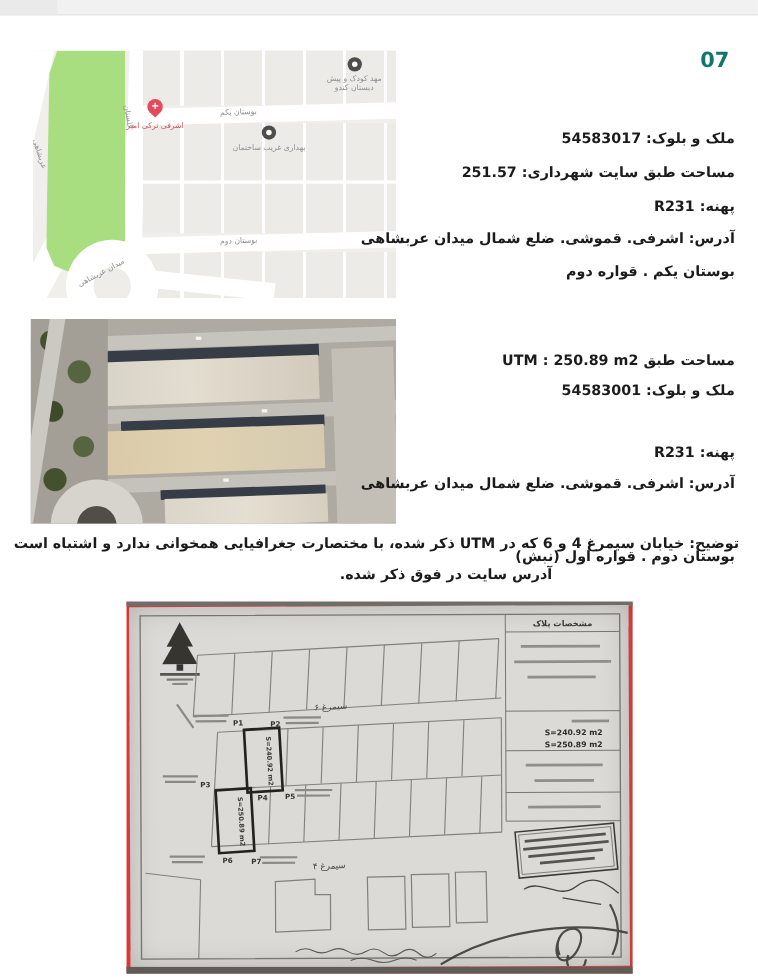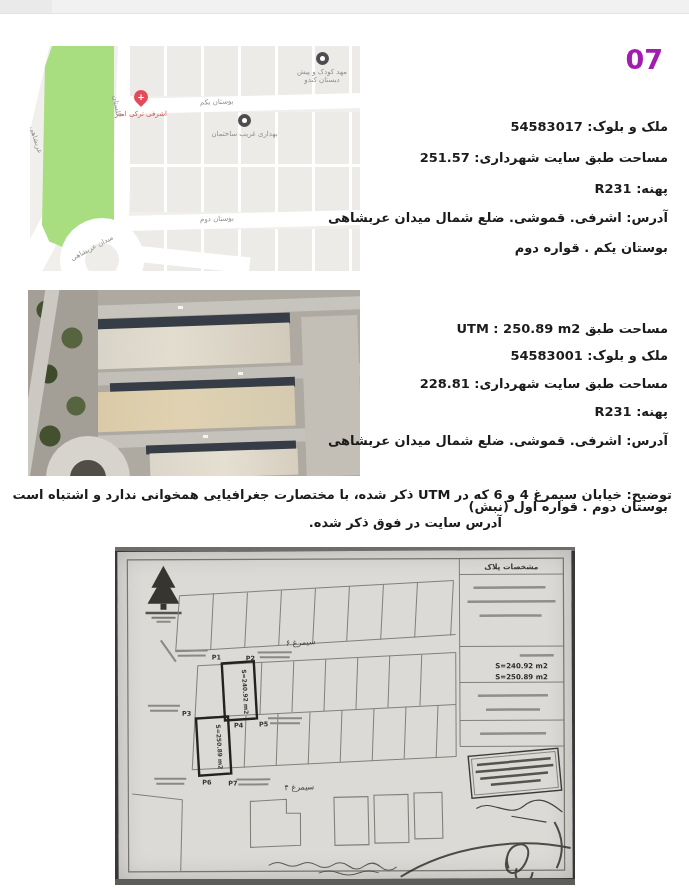--- a/index.html
+++ b/index.html
@@ -4,21 +4,21 @@
 <style>
   html,body{margin:0;padding:0;background:#fff;}
   .page{position:relative;width:689px;height:891px;background:#ffffff;overflow:hidden;
         font-family:"DejaVu Sans",sans-serif;}
   .topbar{position:absolute;left:0;top:0;width:689px;height:13px;background:#f1f1f1;border-bottom:1px solid #e3e3e3;}
   .topbar-corner{position:absolute;left:0;top:0;width:52px;height:13px;background:#eaeaea;}
 
   
   .ln{position:absolute;direction:rtl;white-space:nowrap;font-weight:bold;
       font-size:13px;color:#1b1b1b;}
-  .title{position:absolute;font-size:27px;font-weight:bold;color:#a21caf;}
+  .title{position:absolute;font-size:19px;font-weight:bold;color:#0f766e;}
 
   
   .map{position:absolute;left:30px;top:46px;width:330px;height:225px;background:#f1efec;overflow:hidden;}
   .map .park{position:absolute;left:12px;top:0;width:72px;height:208px;background:#a9de80;
              clip-path:polygon(14% 0,100% 0,100% 89%,52% 100%,10% 94%,0 86%,4% 10%);}
   .road{position:absolute;background:#ffffff;}
   .map-label{position:absolute;direction:rtl;font-size:7px;color:#8f8f8f;white-space:pre-line;text-align:center;}
   .poi-circle{position:absolute;width:13px;height:13px;border-radius:50%;background:#4d4d4d;}
   .poi-circle i{position:absolute;left:4px;top:4px;width:5px;height:5px;border-radius:50%;background:#fff;}
   .pin{position:absolute;width:14px;height:14px;background:#e24b5a;border-radius:50% 50% 50% 0;
@@ -40,21 +40,21 @@
       radial-gradient(circle at 22px 146px,#44512f 0 10px,transparent 11px),
       radial-gradient(circle at 50px 170px,#3d4a2b 0 8px,transparent 9px),#a39f97;}
   .sat .band{position:absolute;transform:rotate(-2deg);}
   .sat .shadowstrip{position:absolute;background:#363d47;transform:rotate(-2deg);}
   .sat .bld{position:absolute;transform:rotate(-2deg);}
   .sat .rabring{position:absolute;left:18px;top:146px;width:84px;height:84px;border-radius:50%;background:#d7d4cd;}
   .sat .rabcore{position:absolute;left:42px;top:170px;width:36px;height:36px;border-radius:50%;background:#514e48;}
   .sat .car{position:absolute;width:5px;height:3px;background:#f4f3f0;}
 
   
-  .scan{position:absolute;left:115px;top:547px;width:460px;height:338px;background:#404040;
+  .scan{position:absolute;left:115px;top:547px;width:460px;height:338px;background:#ef4444;
         box-shadow:inset 0 0 20px rgba(0,0,0,.28);}
   .scan .edge-t{position:absolute;left:0;top:0;width:460px;height:4px;background:#6e6d69;}
   .scan .edge-b{position:absolute;left:0;bottom:0;width:460px;height:6px;background:#5d5c57;}
   .scan .paper{position:absolute;left:3px;top:4px;width:454px;height:328px;background:#dbdad6;
                transform:rotate(-.25deg);box-shadow:inset 0 0 26px rgba(0,0,0,.18);}
   svg text{font-family:"DejaVu Sans",sans-serif;}
 </style>
 </head>
 <body>
 
@@ -122,21 +122,20 @@
   </div>
 
   <div class="ln" style="top:119px;right:21px;">ملک و بلوک: 54583017</div>
   <div class="ln" style="top:150px;right:21px;">مساحت طبق سایت شهرداری: 251.57</div>
   <div class="ln" style="top:181px;right:21px;">پهنه: R231</div>
   <div class="ln" style="top:210px;right:21px;">آدرس: اشرفی. قموشی. ضلع شمال میدان عربشاهی</div>
   <div class="ln" style="top:240px;right:21px;">بوستان یکم . قواره دوم</div>
 
   <div class="ln" style="top:321px;right:21px;">مساحت طبق UTM : 250.89 m2</div>
   <div class="ln" style="top:348px;right:21px;">ملک و بلوک: 54583001</div>
-  <div class="ln" style="top:376px;right:21px;">مساحت طبق سایت شهرداری: 228.81</div>
   <div class="ln" style="top:404px;right:21px;">پهنه: R231</div>
   <div class="ln" style="top:433px;right:21px;">آدرس: اشرفی. قموشی. ضلع شمال میدان عربشاهی</div>
   <div class="ln" style="top:461px;right:21px;margin-top:38px;">بوستان دوم . قواره اول (نبش)</div>
 
   <div class="ln" style="top:487px;right:17px;">توضیح: خیابان سیمرغ 4 و 6 که در UTM ذکر شده، با مختصارت جغرافیایی همخوانی ندارد و اشتباه است</div>
   <div class="ln" style="top:515px;right:187px;">آدرس سایت در فوق ذکر شده.</div>
 
   <div class="scan">
     <div class="edge-t"></div>
     <div class="paper">

